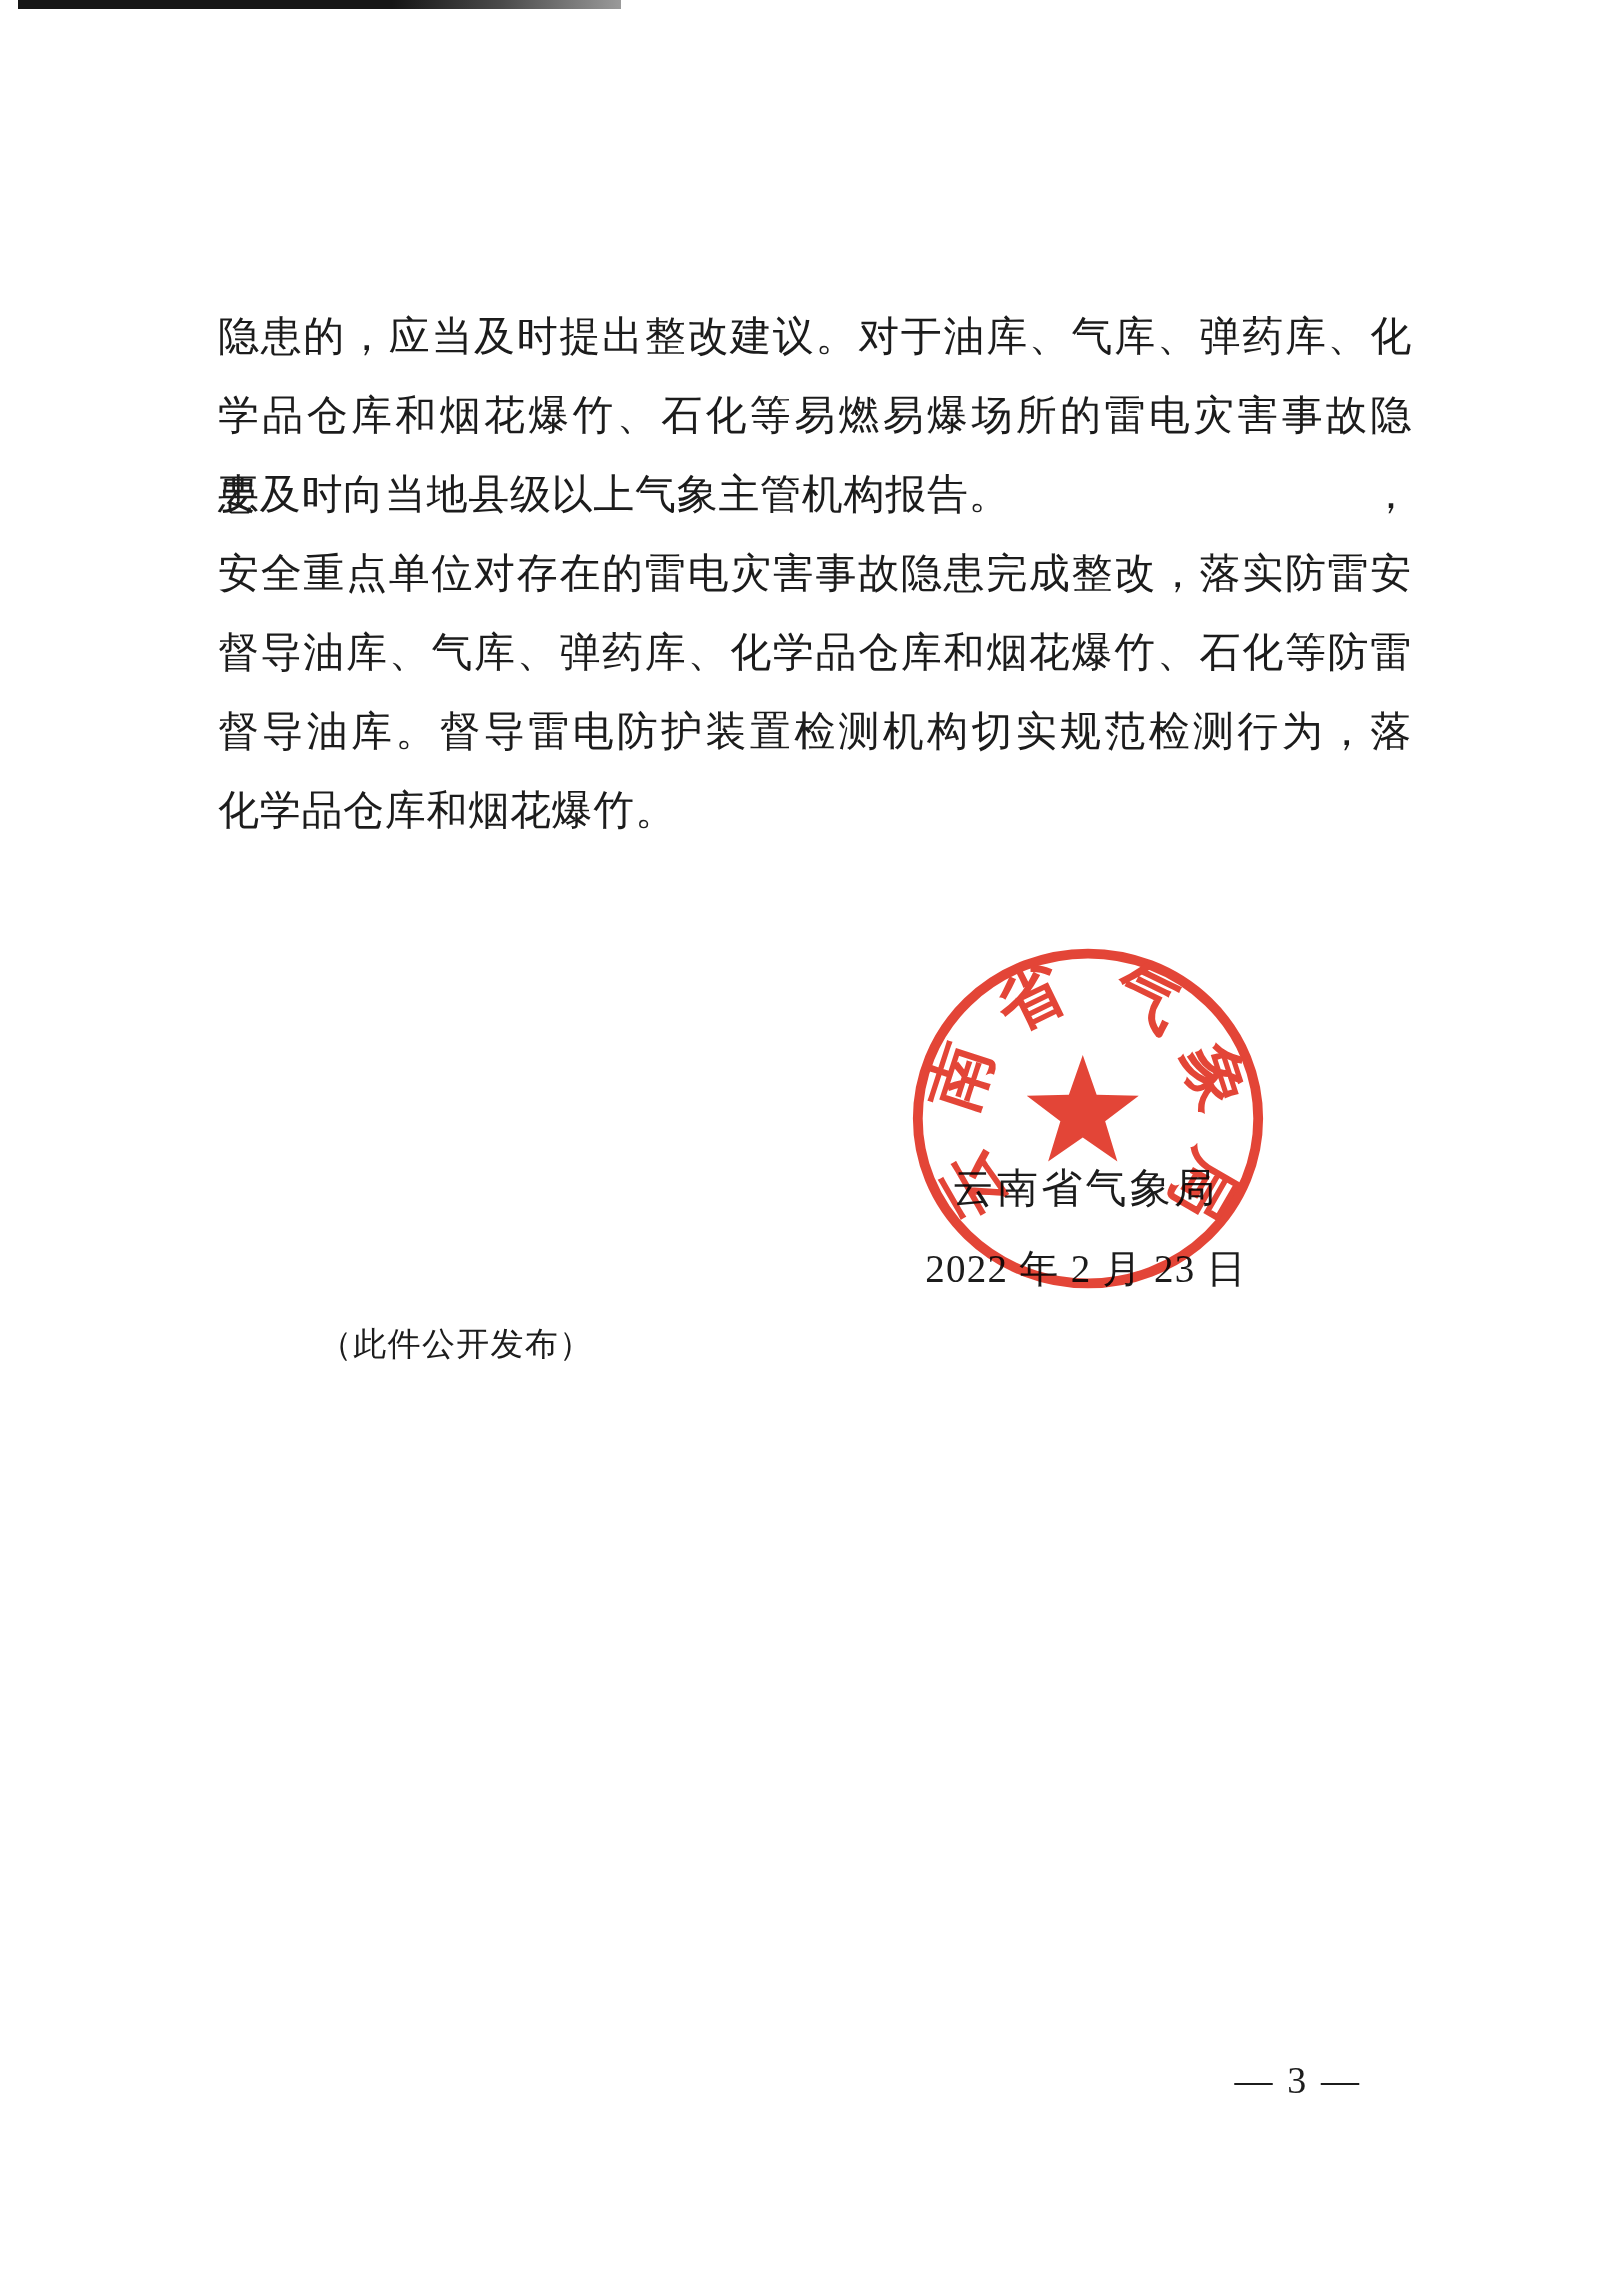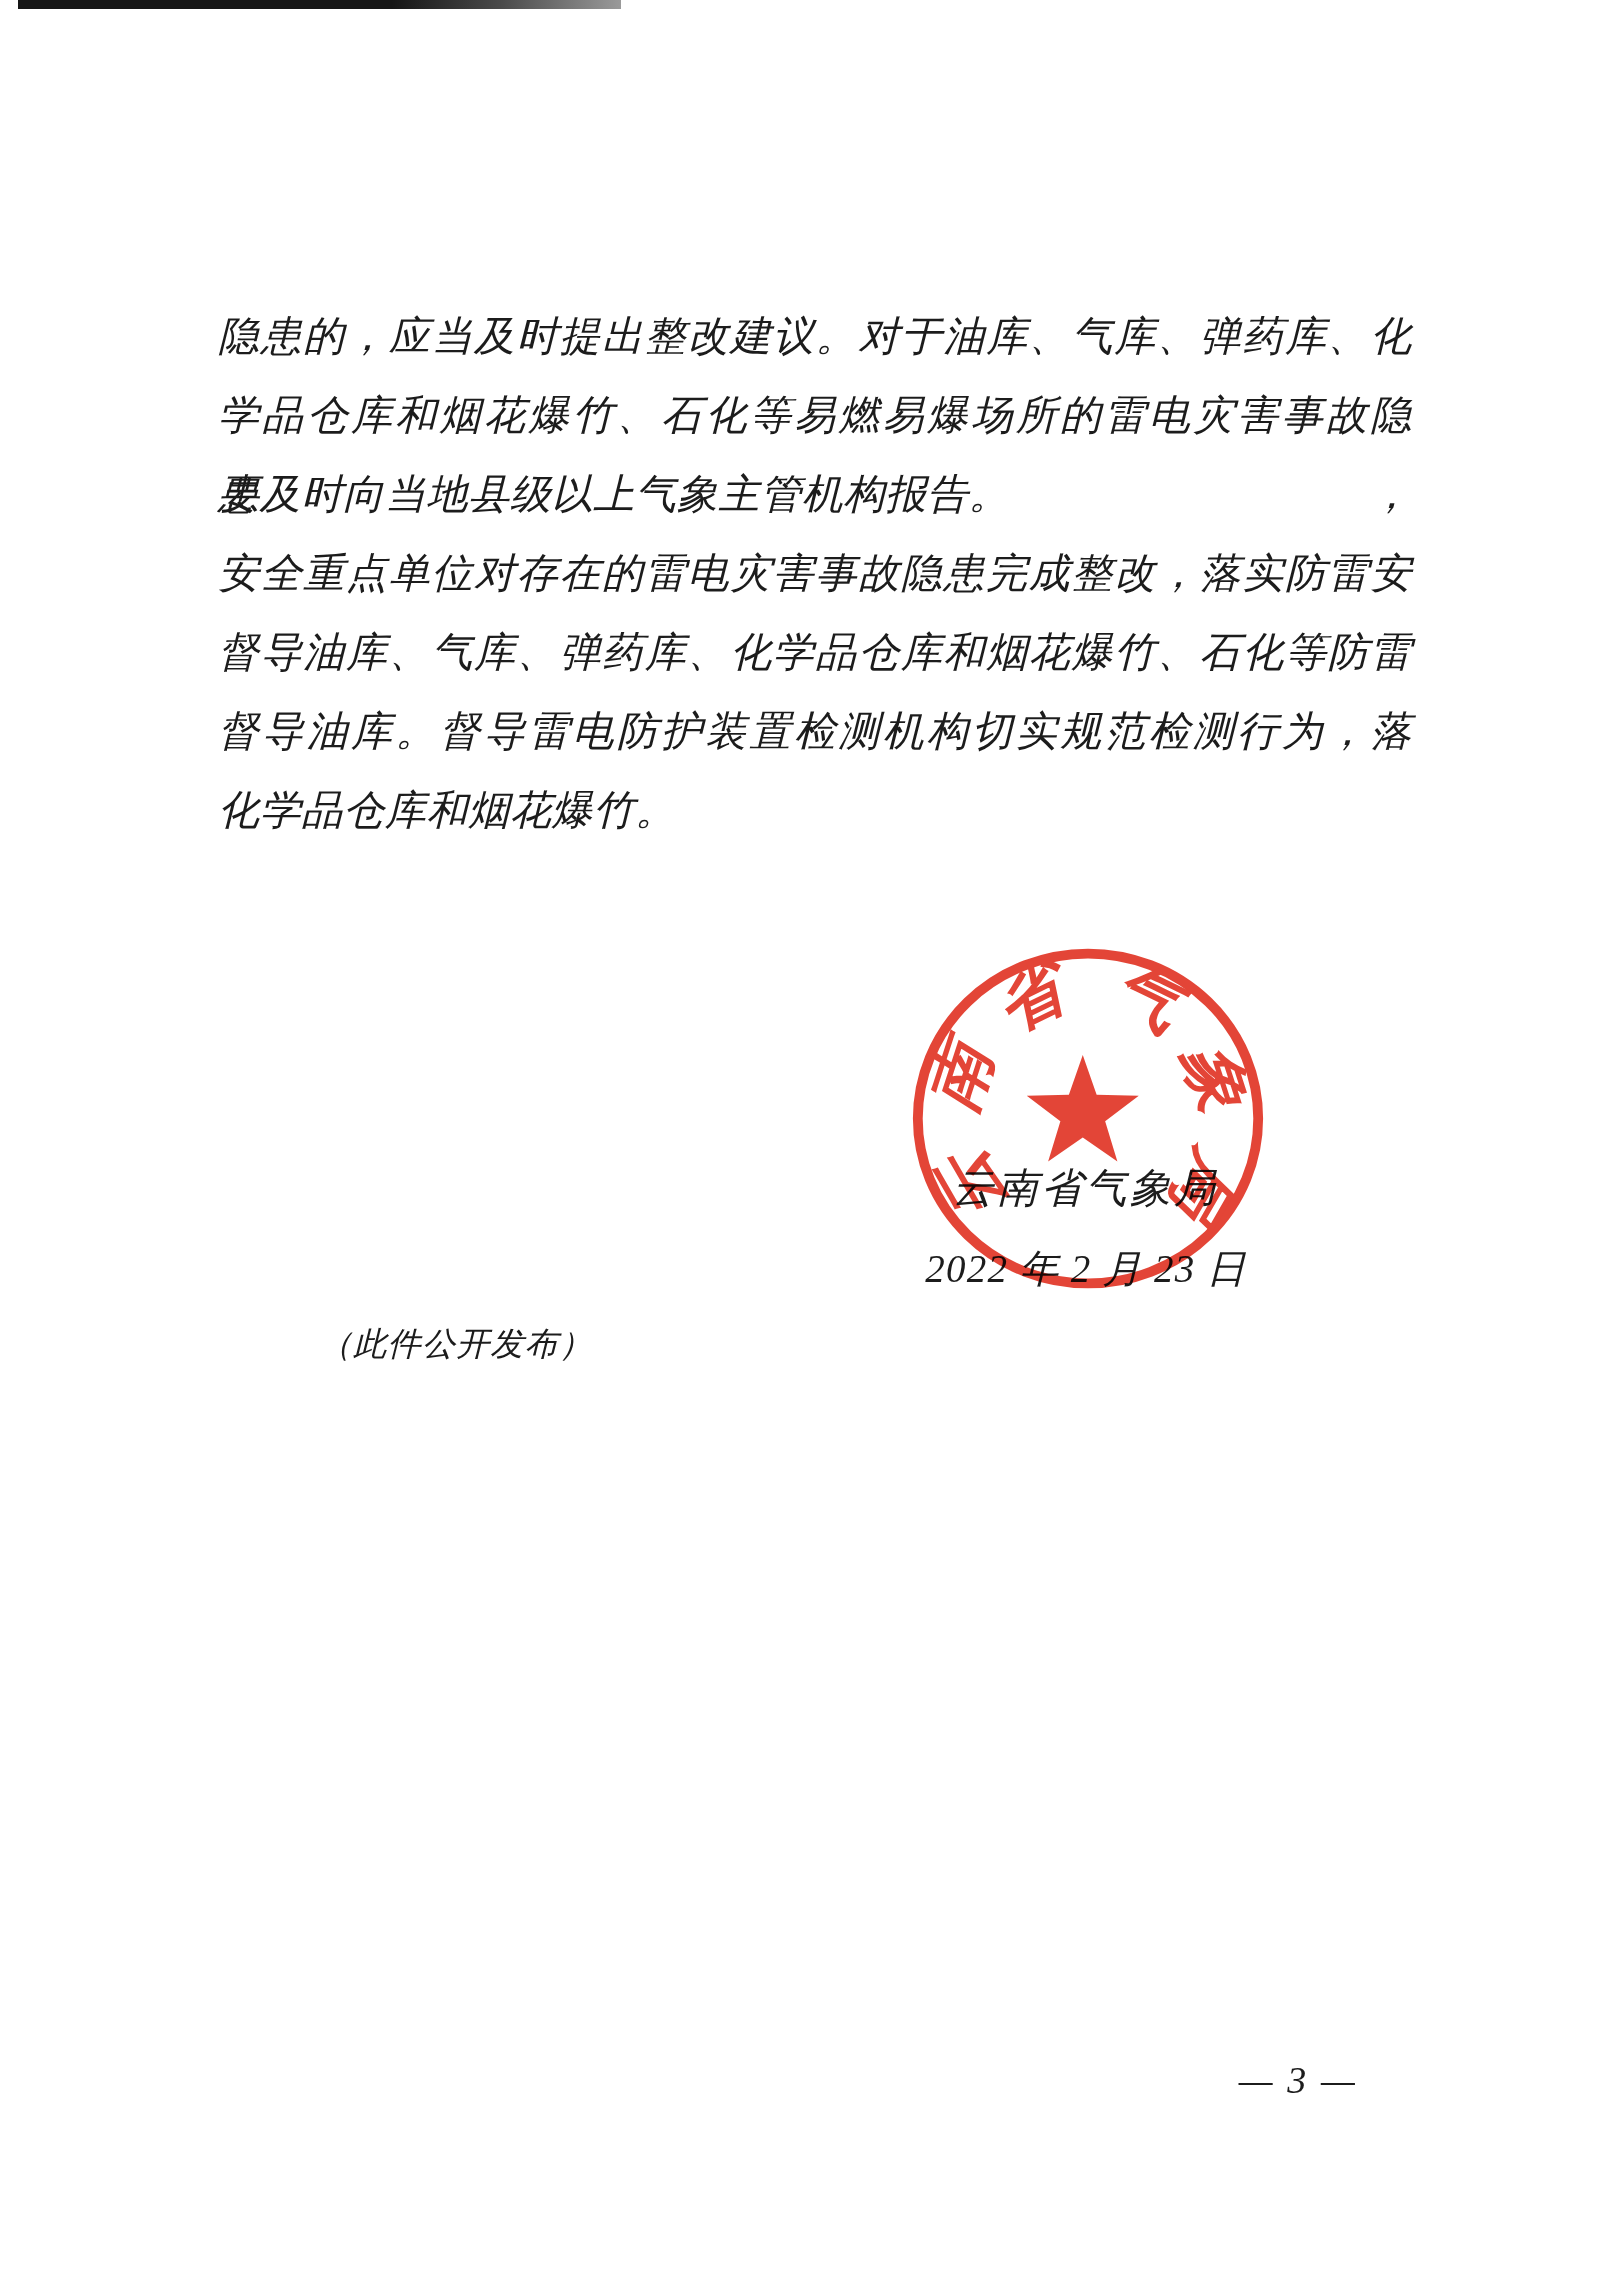--- a/index.html
+++ b/index.html
@@ -8,21 +8,20 @@
     background: #ffffff;
   }
   .page {
     position: relative;
     width: 1619px;
     height: 2295px;
     background: #ffffff;
     overflow: hidden;
     font-family: "Liberation Serif", "DejaVu Serif", serif;
     color: #1c1c1c;
-    font-style: italic;
   }
   
   .scan-artifact {
     position: absolute;
     left: 18.3px;
     top: 0;
     width: 603px;
     height: 8.5px;
     background: linear-gradient(to right, #161616 0%, #161616 62%, #4a4a4a 80%, #9a9a9a 100%);
   }

